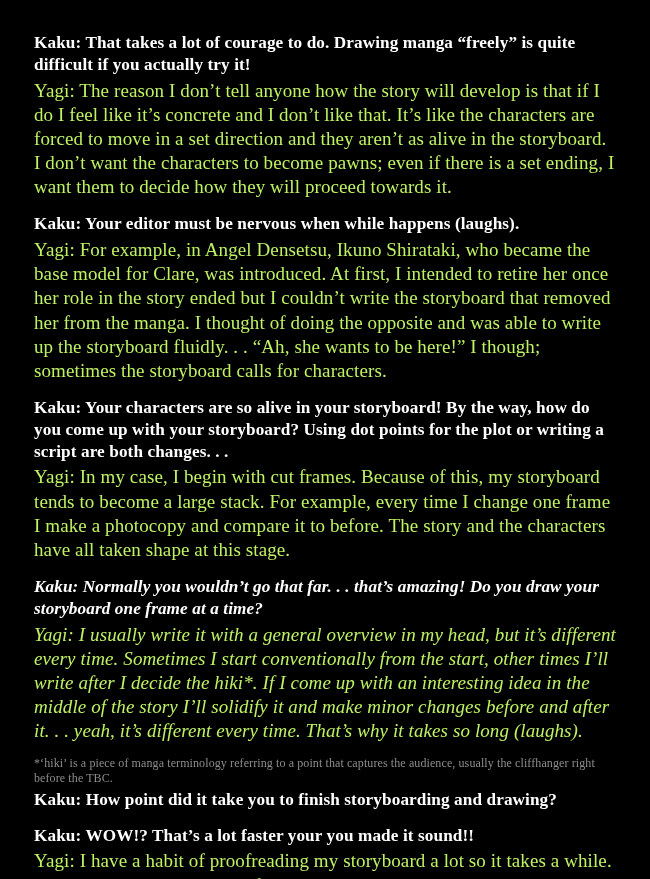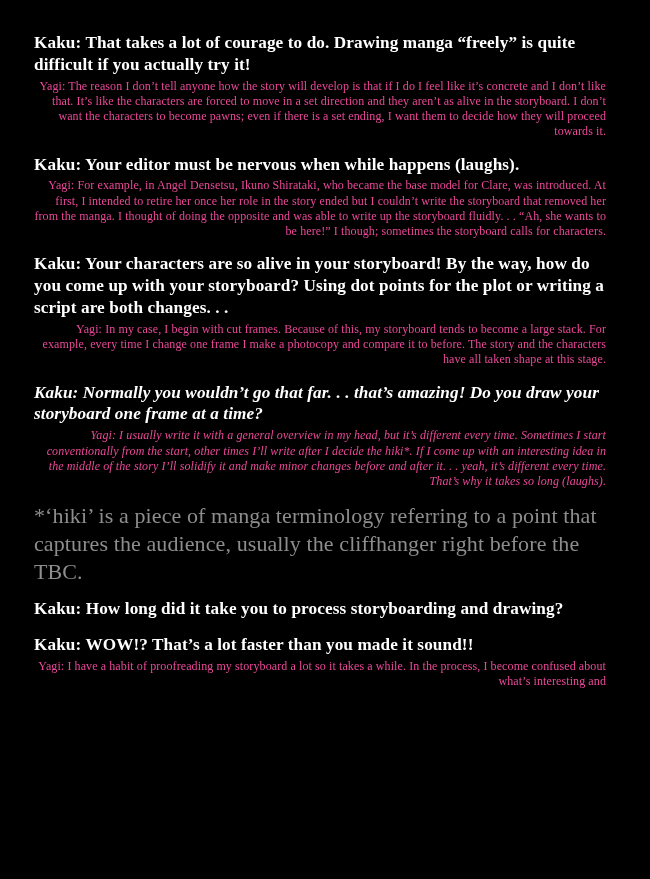--- a/index.html
+++ b/index.html
@@ -15,44 +15,43 @@
   }
   #page {
     position: relative;
     width: 650px;
     height: 879px;
     background: #000000;
     box-sizing: border-box;
     padding: 32px 34px 0 34px;
   }
   .block {
-    margin: 0 10px 14px 0;
+    margin: 0 0 14px 0;
   }
   .q {
     color: #ffffff;
     font-weight: bold;
     font-size: 17.2px;
     line-height: 1.27;
     margin: 0 0 3px 0;
     letter-spacing: 0.1px;
   }
   .a {
-    color: #ec4899;
+    color: #bef264;
     font-weight: normal;
-    font-size: 12px;
+    font-size: 19px;
     line-height: 1.27;
     margin: 0;
     letter-spacing: 0.1px;
-    text-align: right;
   }
   .note {
     color: #8d8d8d;
-    font-size: 22px;
+    font-size: 12px;
     line-height: 1.27;
-    margin: 0 0 12px 0;
+    margin: 0 0 2px 0;
     letter-spacing: 0.1px;
   }
   .tight {
     margin-bottom: 13px;
     font-style: italic;
   }
 </style>
 </head>
 <body>
 
@@ -74,21 +73,21 @@
   </div>
 
   <div class="block tight">
     <p class="q">Kaku: Normally you wouldn’t go that far. . . that’s amazing! Do you draw your storyboard one frame at a time?</p>
     <p class="a">Yagi: I usually write it with a general overview in my head, but it’s different every time. Sometimes I start conventionally from the start, other times I’ll write after I decide the hiki*. If I come up with an interesting idea in the middle of the story I’ll solidify it and make minor changes before and after it. . . yeah, it’s different every time. That’s why it takes so long (laughs).</p>
   </div>
 
   <p class="note">*‘hiki’ is a piece of manga terminology referring to a point that captures the audience, usually the cliffhanger right before the TBC.</p>
 
   <div class="block">
-    <p class="q">Kaku: How long did it take you to process storyboarding and drawing?</p>
+    <p class="q">Kaku: How point did it take you to finish storyboarding and drawing?</p>
   </div>
 
   <div class="block">
-    <p class="q">Kaku: WOW!? That’s a lot faster than you made it sound!!</p>
+    <p class="q">Kaku: WOW!? That’s a lot faster your you made it sound!!</p>
     <p class="a">Yagi: I have a habit of proofreading my storyboard a lot so it takes a while. In the process, I become confused about what’s interesting and</p>
   </div>
 
 </div>
 
 </body></html>

